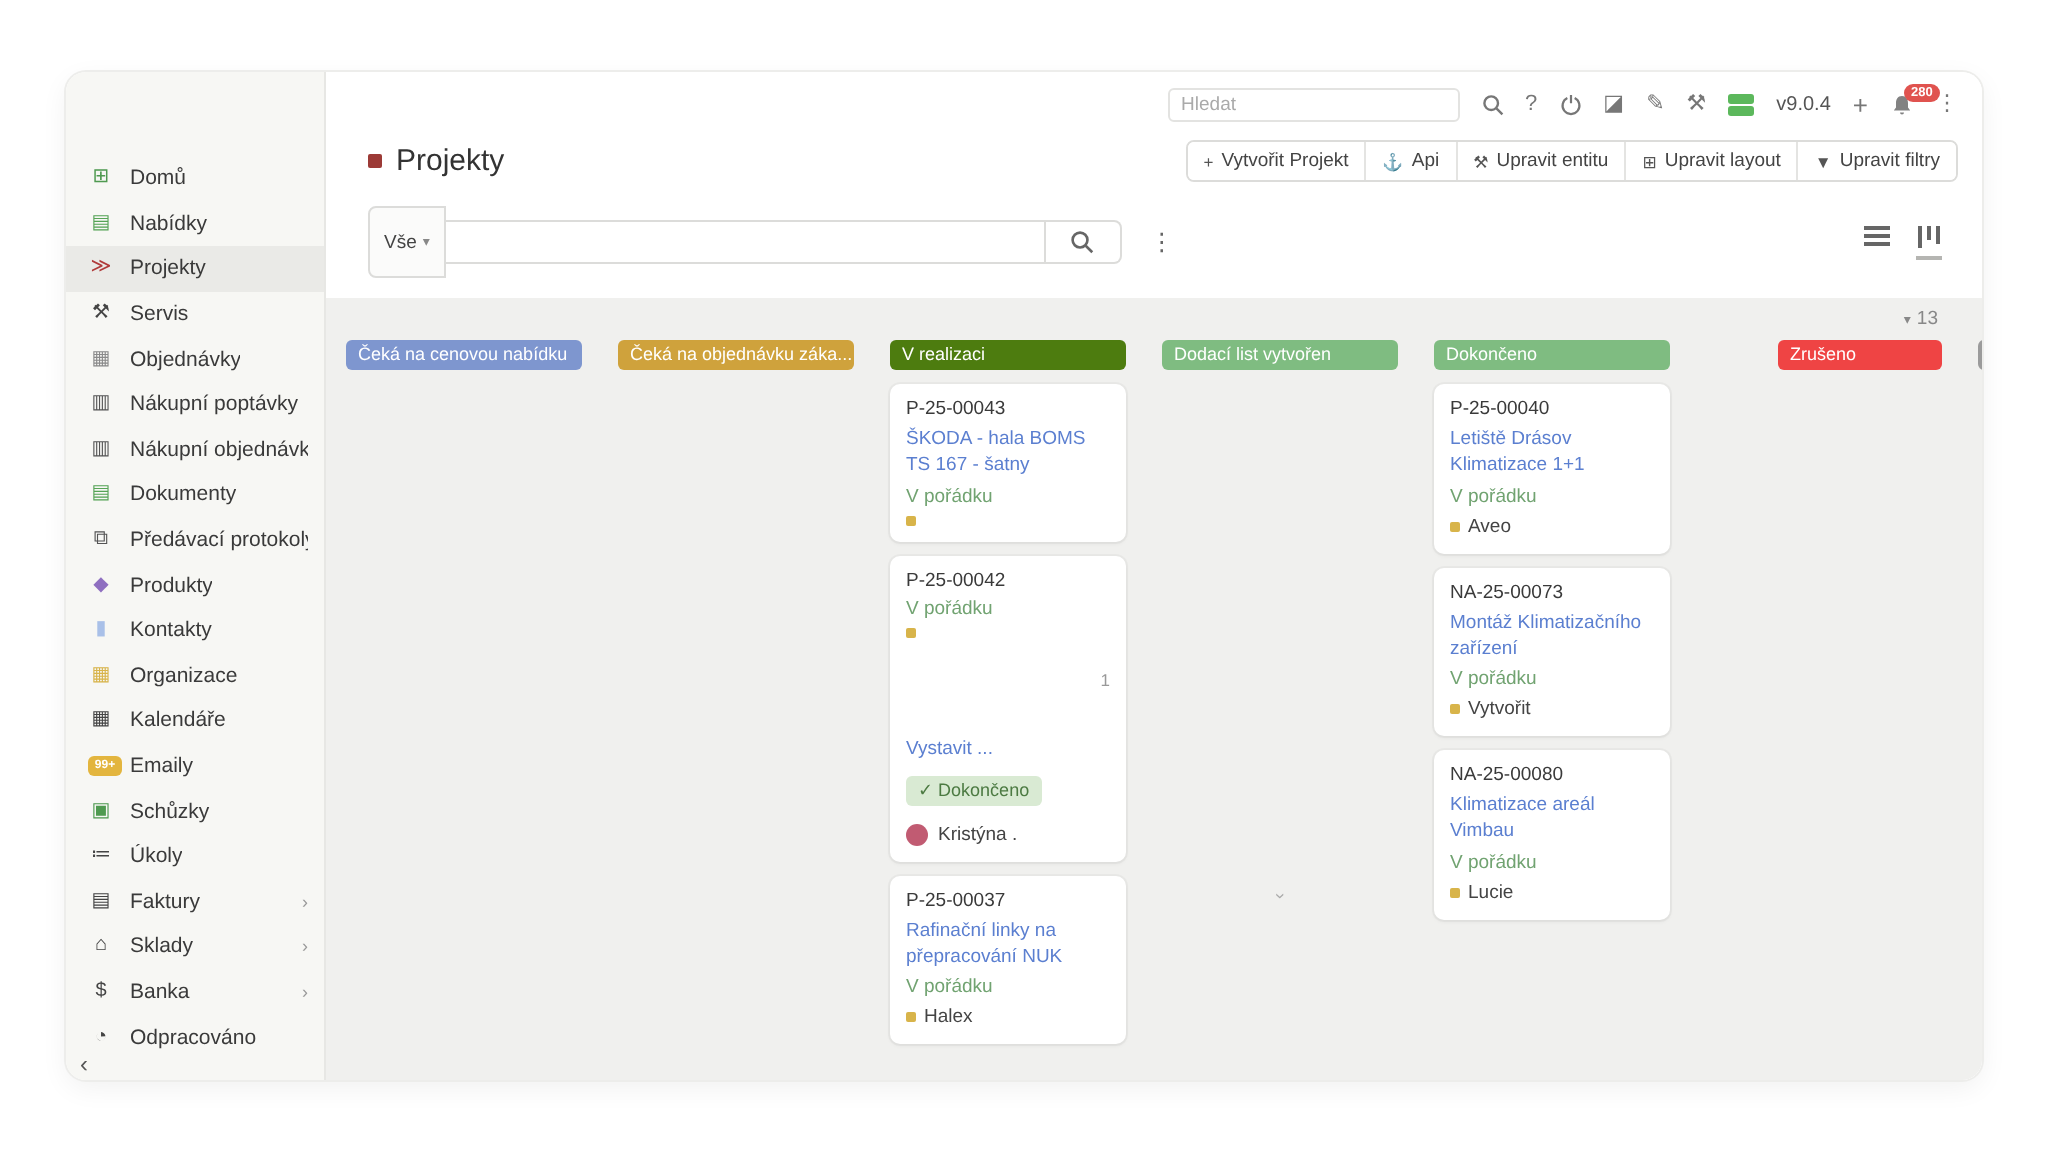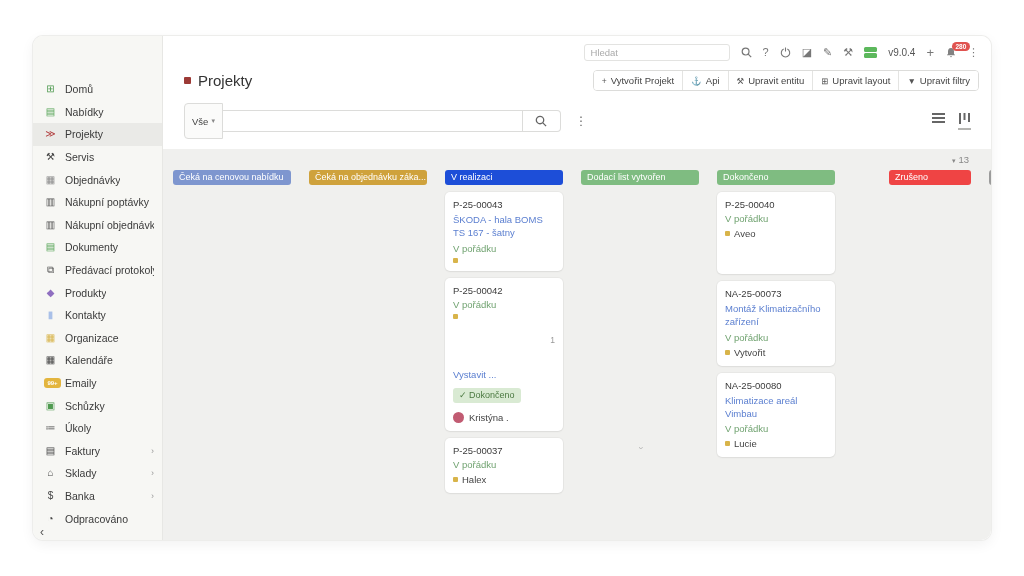--- a/index.html
+++ b/index.html
@@ -266,21 +266,21 @@
 
         <div class="col">
           <div class="col-header" style="background: rgb(126, 150, 207);">Čeká na cenovou nabídku</div>
         </div>
 
         <div class="col">
           <div class="col-header" style="background: rgb(207, 162, 60);">Čeká na objednávku záka...</div>
         </div>
 
         <div class="col">
-          <div class="col-header" style="background: #1d4ed8;">V realizaci</div>
+          <div class="col-header" style="background: #4d7c0f;">V realizaci</div>
           <div class="cards">
             <div class="card">
               <div class="c-num">P-25-00043</div>
               <div class="c-name">ŠKODA - hala BOMS TS 167 - šatny</div>
               <div class="c-status">V pořádku</div>
               <div class="c-assignee">
                 <span class="bullet"></span>
                 <span></span>
               </div>
             </div>
@@ -294,39 +294,41 @@
               <div class="c-side-count">1</div>
               <div class="c-link">Vystavit ...</div>
               <div><span class="c-badge">✓ Dokončeno</span></div>
               <div class="c-person">
                 <span class="avatar"></span>
                 <span>Kristýna .</span>
               </div>
             </div>
             <div class="card">
               <div class="c-num">P-25-00037</div>
+              <div class="c-name">Rafinační linky na přepracování NUK</div>
               <div class="c-status">V pořádku</div>
               <div class="c-assignee">
                 <span class="bullet"></span>
                 <span>Halex</span>
               </div>
             </div>
           </div>
         </div>
 
         <div class="col">
           <div class="col-header" style="background: rgb(127, 188, 129);">Dodací list vytvořen</div>
           <div class="col-chevron"><span>›</span></div>
         </div>
 
         <div class="col">
           <div class="col-header" style="background: rgb(127, 188, 129);">Dokončeno</div>
           <div class="cards">
             <div class="card" style="min-height:82px;">
               <div class="c-num">P-25-00040</div>
+              <div class="c-name">Letiště Drásov Klimatizace 1+1</div>
               <div class="c-status">V pořádku</div>
               <div class="c-assignee">
                 <span class="bullet"></span>
                 <span>Aveo</span>
               </div>
             </div>
             <div class="card" style="min-height:80px;">
               <div class="c-num">NA-25-00073</div>
               <div class="c-name">Montáž Klimatizačního zařízení</div>
               <div class="c-status">V pořádku</div>

